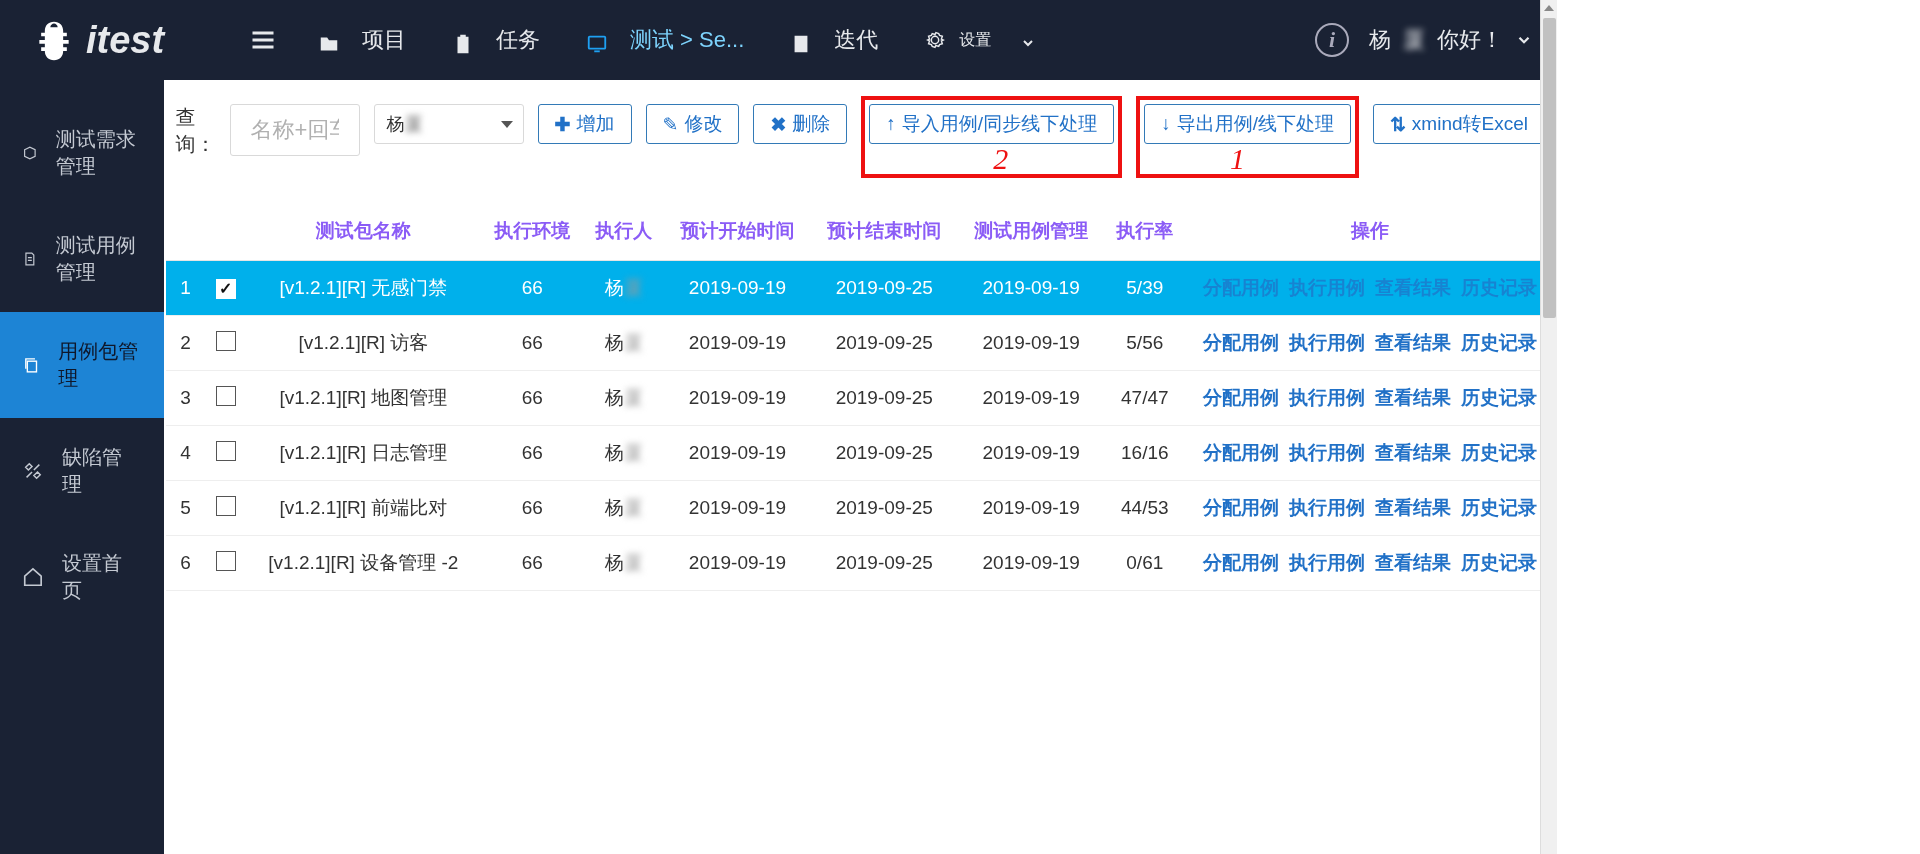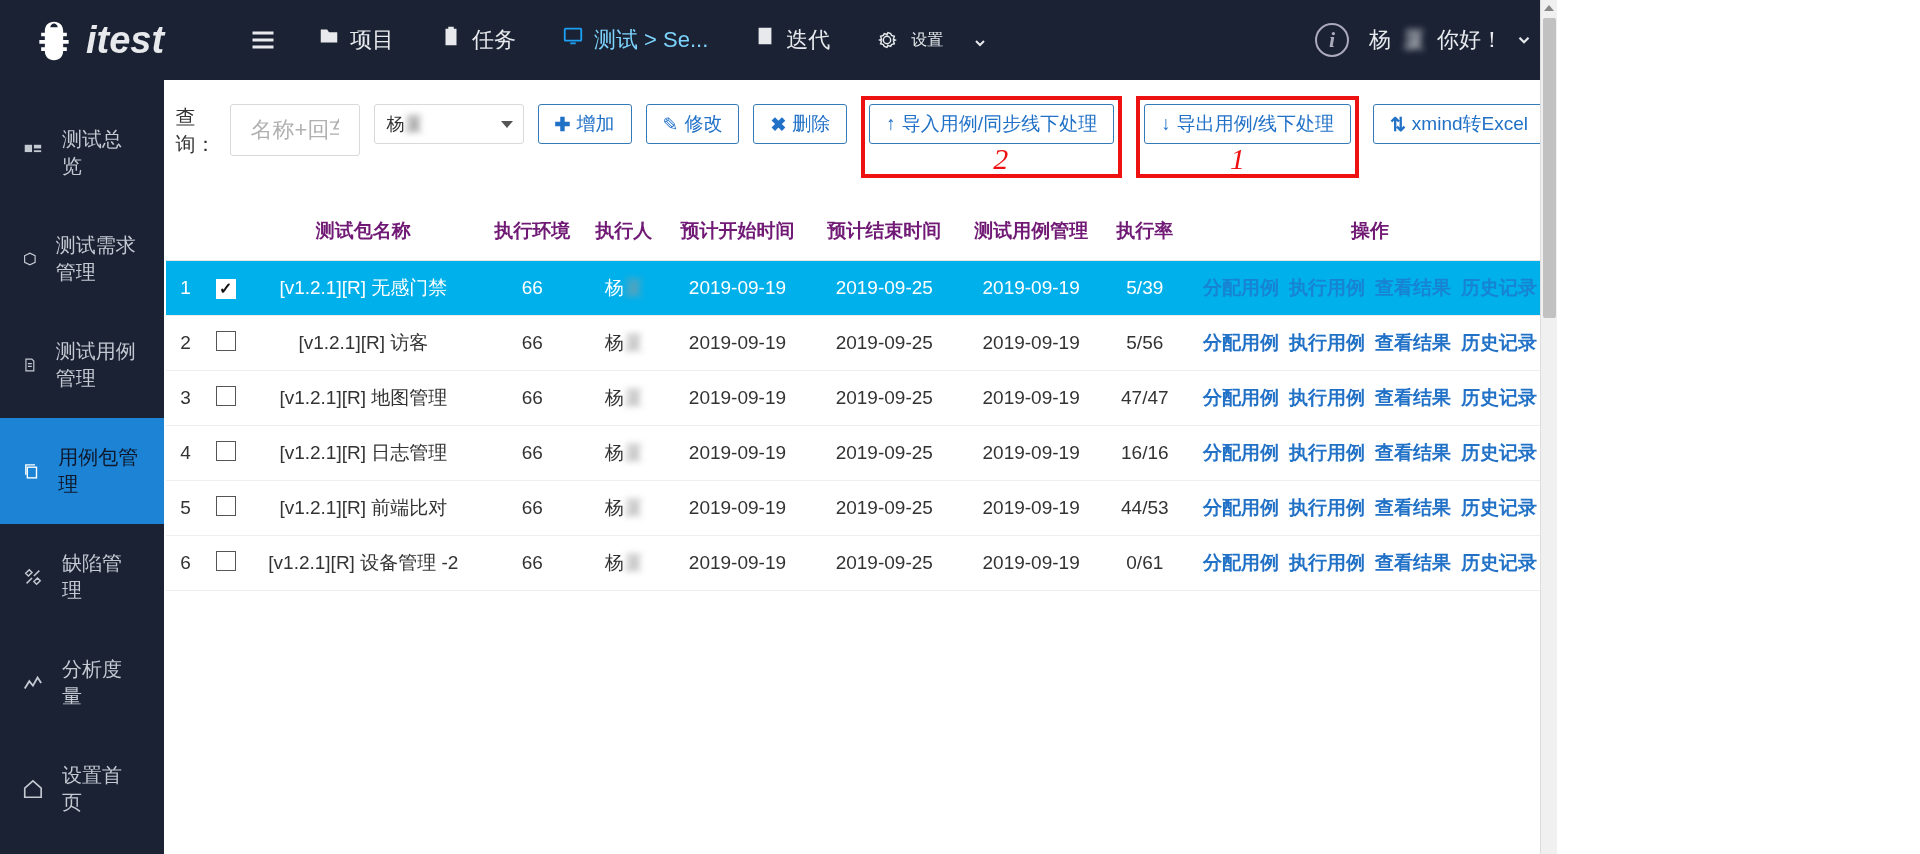--- a/index.html
+++ b/index.html
@@ -3,21 +3,21 @@
 <meta charset="utf-8">
 <style>
 * { margin: 0; padding: 0; box-sizing: border-box; }
 body { font-family: "Microsoft YaHei", Arial, sans-serif; background: #fff; overflow: hidden; }
 .app { display: flex; flex-direction: column; height: 854px; width: 1557px; position: relative; }
 .topbar { height: 80px; background: #1a2234; display: flex; align-items: center; color: #e7e9ec; }
 .logo { width: 228px; display: flex; align-items: center; gap: 10px; padding-left: 32px; font-size: 38px; font-weight: bold; font-style: italic; }
 .logo svg { width: 44px; height: 44px; }
 .menu-toggle { width: 50px; height: 50px; display: flex; align-items: center; justify-content: center; cursor: pointer; margin-left: 10px; margin-right: 30px; }
 .topnav { display: flex; align-items: center; gap: 46px; flex: 1; }
-.topnav-item { display: flex; align-items: flex-start; gap: 10px; font-size: 22px; cursor: pointer; color: #e7e9ec; }
+.topnav-item { display: flex; align-items: flex-end; gap: 22px; font-size: 22px; cursor: pointer; color: #e7e9ec; }
 .topnav-item.active { color: #7dd3fc; }
 .topnav-right { margin-left: auto; display: flex; align-items: center; gap: 20px; padding-right: 24px; }
 .user-greet { font-size: 22px; display: flex; align-items: center; gap: 12px; cursor: pointer; }
 .user-greet .blur { filter: blur(3px); }
 .info-icon { width: 34px; height: 34px; border: 2.5px solid #aab; border-radius: 50%; display: flex; align-items: center; justify-content: center; font-style: italic; font-family: serif; font-weight: bold; color: #aab; font-size: 22px; cursor: pointer; }
 .gear-group { display: flex; align-items: flex-end; gap: 13px; cursor: pointer; }
 .body-area { flex: 1; display: flex; background: #fff; }
 .sidebar { width: 228px; background: #1a2234; color: #c4c9d2; padding-top: 20px; }
 .side-item { padding: 26px 22px; display: flex; align-items: center; gap: 18px; font-size: 20px; cursor: pointer; }
 .side-item.active { background: #1D84D5; color: #0f172a; }
@@ -26,21 +26,21 @@
 .tool-label { font-size: 20px; color: #333; }
 .tool-input { height: 52px; border: 1px solid #d9d9d9; border-radius: 3px; padding: 0 20px; font-size: 22px; color: #333; }
 .tool-input::placeholder { color: #b0b0b0; }
 .tool-select { display: flex; align-items: center; justify-content: space-between; gap: 6px; height: 40px; border: 1px solid #d9d9d9; border-radius: 3px; padding: 0 10px 0 12px; font-size: 18px; color: #333; min-width: 150px; cursor: pointer; }
 .tool-select .caret { border-left: 6px solid transparent; border-right: 6px solid transparent; border-top: 7px solid #555; }
 .tool-select .blur-text { filter: blur(3px); color:#666;}
 .btn { height: 40px; border: 1px solid #337ab7; background: #fff; color: #2171c7; border-radius: 3px; padding: 0 16px; font-size: 19px; display: flex; align-items: center; gap: 6px; cursor: pointer; white-space: nowrap; }
 .red-box { border: 4px solid #e11; padding: 0; position: relative; margin-top:-8px; padding:4px 4px 30px 4px;}
 .red-label { position: absolute; bottom: -2px; right: 110px; color: #e11; font-family: serif; font-style: italic; font-size: 30px; }
 .table { width: 100%; border-collapse: collapse; }
-.table th { font-size: 19px; font-weight: bold; color: #701a75; padding: 16px 6px; text-align: center; border-bottom: 1px solid #e5e5e5; }
+.table th { font-size: 19px; font-weight: bold; color: #8b5cf6; padding: 16px 6px; text-align: center; border-bottom: 1px solid #e5e5e5; }
 .table td { font-size: 19px; color: #333; padding: 14px 6px; text-align: center; border-bottom: 1px solid #eee; }
 .table tr.selected td { background: #00b0eb; color: #fff; }
 .table tr.selected .link { color: #2171c7; opacity: 0.7; }
 .link { color: #2171c7; cursor: pointer; padding: 0 5px; font-weight: bold; }
 .blur-cell { filter: blur(3px); color: #999; display: inline-block; }
 .chk { width: 20px; height: 20px; border: 1.5px solid #555; display: inline-flex; align-items: center; justify-content: center; background: #fff; cursor: pointer; }
 .chk.checked { background: #fff; }
 .chk.checked::after { content: "✓"; font-weight: bold; color: #111; font-size: 16px; }
 tr.selected .chk { border-color: #fff; }
 tr.selected .chk.checked::after { color: #111; }
@@ -112,28 +112,20 @@
             </svg>
         </div>
       </div>
     </div>
   </div>
 
   <div class="body-area">
     <div class="sidebar">
       <div class="side-item">
         <svg class="ico" viewBox="0 0 24 24" fill="#c4c9d2">
-            <rect x="3" y="3" width="8" height="8"></rect>
-            <rect x="13" y="3" width="8" height="4"></rect>
-            <rect x="13" y="9" width="8" height="2"></rect>
-          </svg>
-        <span>测试总览</span>
-      </div>
-      <div class="side-item">
-        <svg class="ico" viewBox="0 0 24 24" fill="#c4c9d2">
             <path d="M4 7l8-4 8 4v10l-8 4-8-4z" fill="none" stroke="#c4c9d2" stroke-width="1.8"></path>
           </svg>
         <span>测试需求管理</span>
       </div>
       <div class="side-item">
         <svg class="ico" viewBox="0 0 24 24" fill="#c4c9d2">
             <path d="M6 3h9l3 3v15H6z" fill="none" stroke="#c4c9d2" stroke-width="1.8"></path>
             <path d="M9 10h6M9 14h6" stroke="#c4c9d2" stroke-width="1.8"></path>
           </svg>
         <span>测试用例管理</span>
@@ -143,26 +135,20 @@
             <rect x="7" y="7" width="12" height="14"></rect>
             <path d="M5 17V4h12"></path>
           </svg>
         <span>用例包管理</span>
       </div>
       <div class="side-item">
         <svg class="ico" viewBox="0 0 24 24" fill="#c4c9d2">
             <path d="M5 19l6-6m2-2l6-6M4 8l4-4 3 3-4 4zM16 20l4-4-3-3-4 4z" stroke="#c4c9d2" stroke-width="1.6" fill="none"></path>
           </svg>
         <span>缺陷管理</span>
-      </div>
-      <div class="side-item">
-        <svg class="ico" viewBox="0 0 24 24" fill="none" stroke="#c4c9d2" stroke-width="2">
-            <path d="M3 18l5-8 4 5 5-9 4 6"></path>
-          </svg>
-        <span>分析度量</span>
       </div>
       <div class="side-item">
         <svg class="ico" viewBox="0 0 24 24" fill="#c4c9d2">
             <path d="M3 11l9-8 9 8v10H3z" fill="none" stroke="#c4c9d2" stroke-width="1.8"></path>
           </svg>
         <span>设置首页</span>
       </div>
     </div>
 
     <div class="main">

